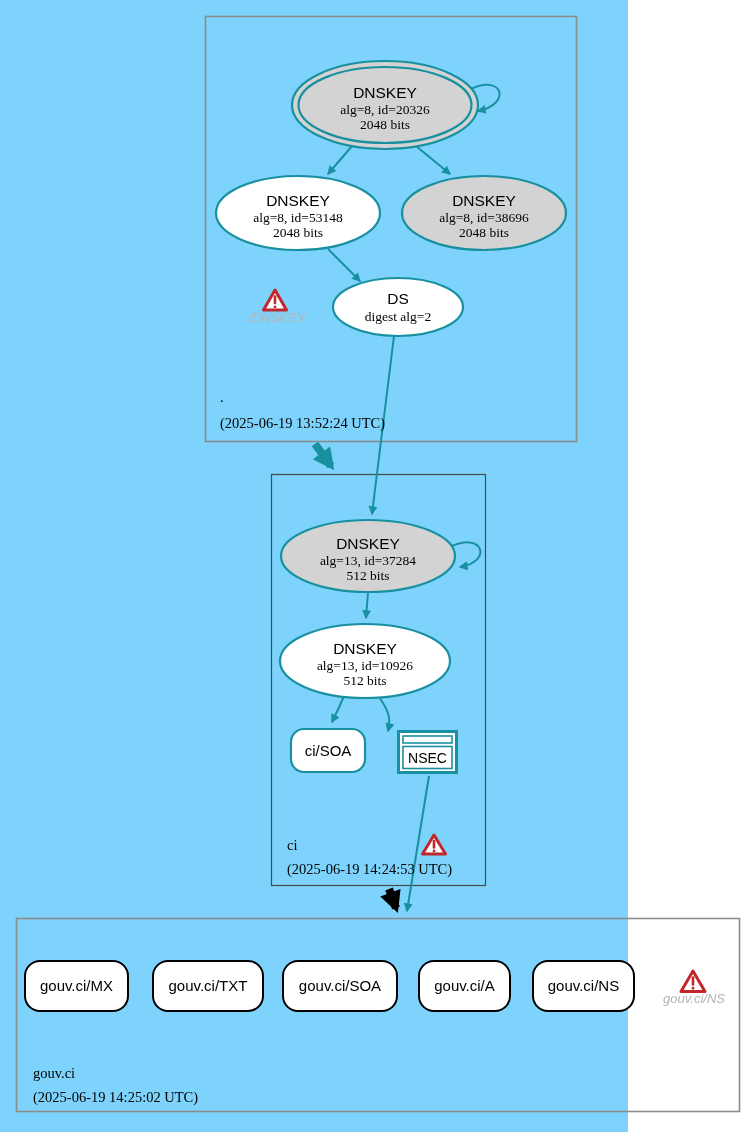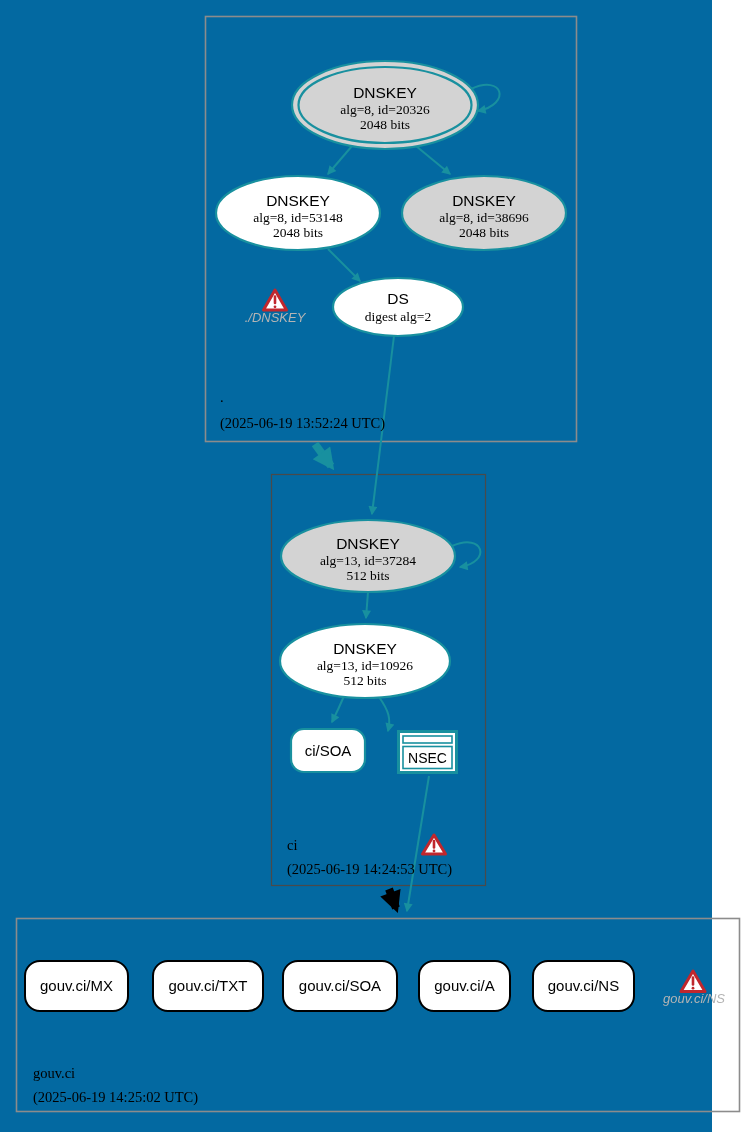--- a/index.html
+++ b/index.html
@@ -1,17 +1,17 @@
 <!DOCTYPE html>
 <html><head>
 <meta charset="utf-8">
 <style>
   html,body { margin:0; padding:0; background:#ffffff; }
   .canvas {
-    position:relative; width:712px; height:1132px; background:#0369a1;
+    position:relative; width:628px; height:1132px; background:#7dd3fc;
     font-family:"Liberation Serif", serif;
   }
   svg { position:absolute; left:0; top:0; }
 
   
   .zone-box   { fill:none; stroke:#8c8c8c; stroke-width:1.6; }
   .zone-box-ci{ fill:none; stroke:#4a4a4a; stroke-width:1.2; }
 
   
   .edge      { stroke:#18909f; stroke-width:2; fill:none; }

